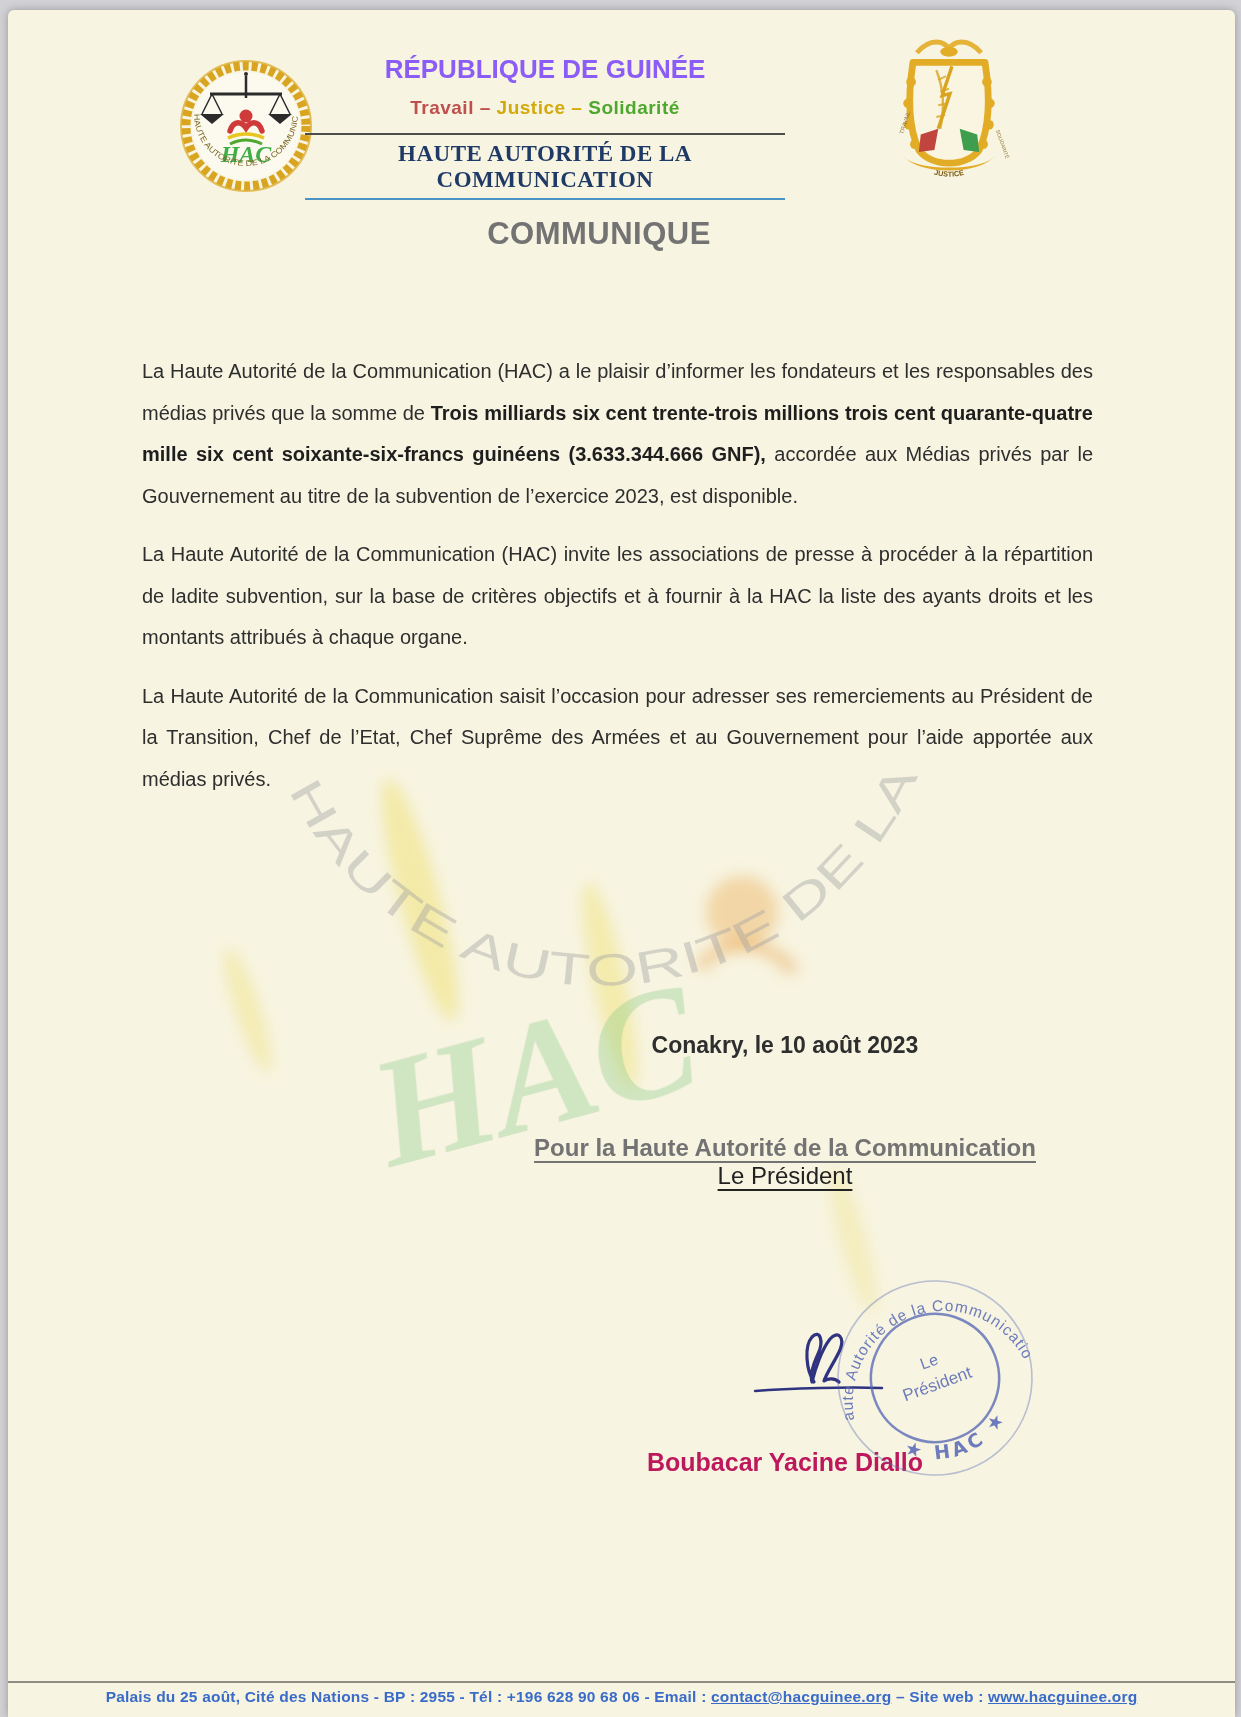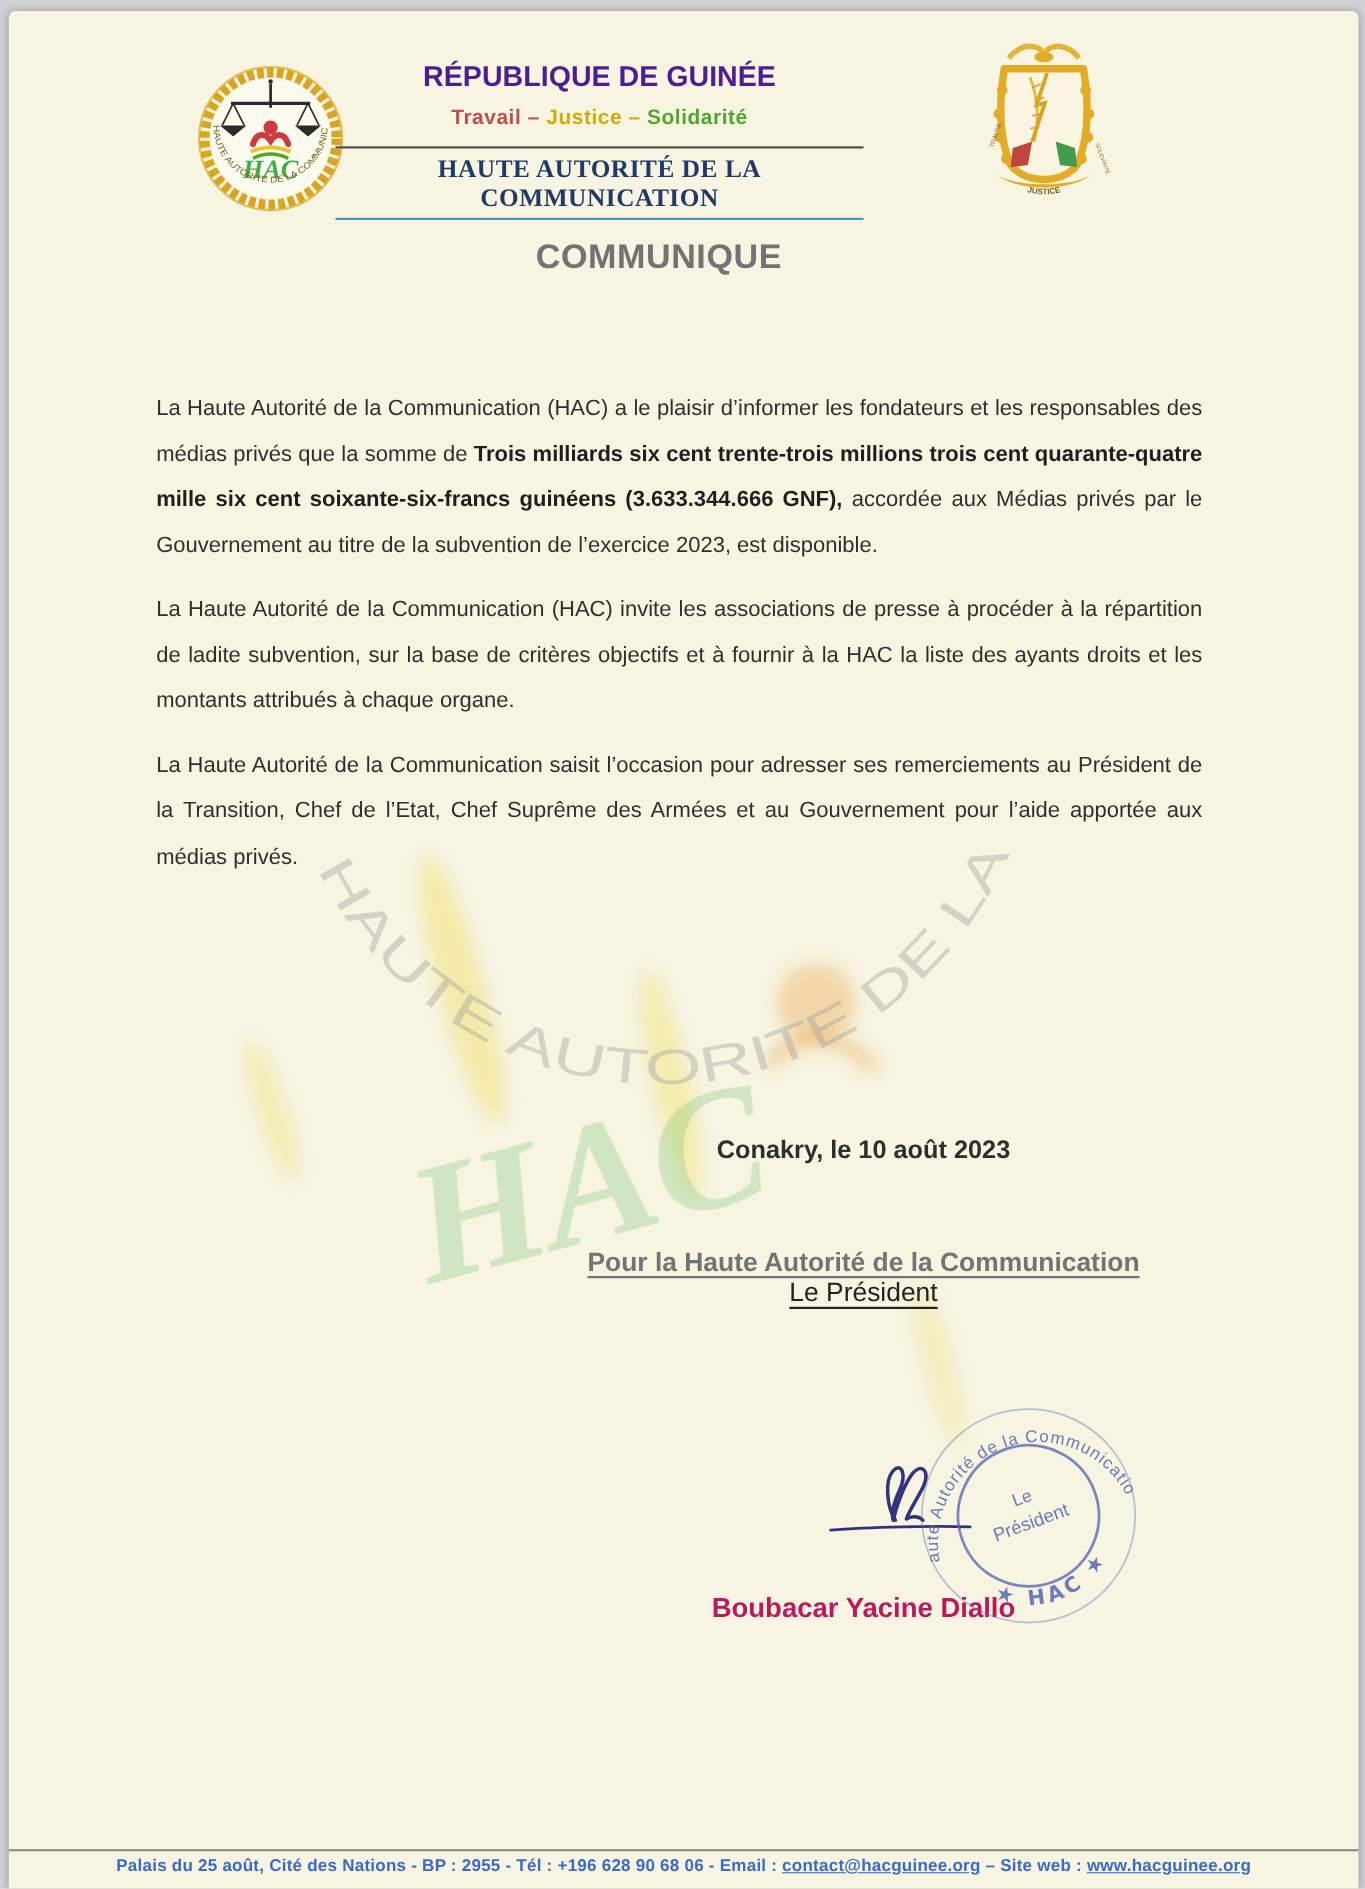--- a/index.html
+++ b/index.html
@@ -14,21 +14,21 @@
     background:var(--paper,#f7f4e1);
     border-radius:6px 6px 0 0;
     box-shadow:0 0 8px rgba(0,0,0,.28);
     overflow:hidden;
   }
   
   .logo-left{position:absolute;left:168px;top:46px;width:140px;height:140px;}
   .coat{position:absolute;left:868px;top:22px;width:146px;height:168px;}
   .header-center{position:absolute;left:297px;top:44px;width:480px;text-align:center;}
   .republic-title{
-    font-size:26px;font-weight:bold;color:#4c1d95;letter-spacing:0px;margin:0;
+    font-size:26px;font-weight:bold;color:#8b5cf6;letter-spacing:0px;margin:0;
   }
   .motto{margin-top:12px;font-size:19px;font-weight:bold;letter-spacing:.5px;}
   .motto .t{color:var(--motto-travail,#c0504d);}
   .motto .j{color:var(--motto-justice,#d4a90a);}
   .motto .s{color:var(--motto-solidarite,#4ea72e);}
   .banner{margin-top:14px;}
   .banner .rule-top{border-top:2px solid #4d4d4d;margin-bottom:4px;}
   .banner .banner-text{
     font-family:"Liberation Serif",serif;font-weight:bold;font-size:23px;
     color:var(--banner-text,#1f3a67);letter-spacing:.5px;padding:2px 0 5px;

